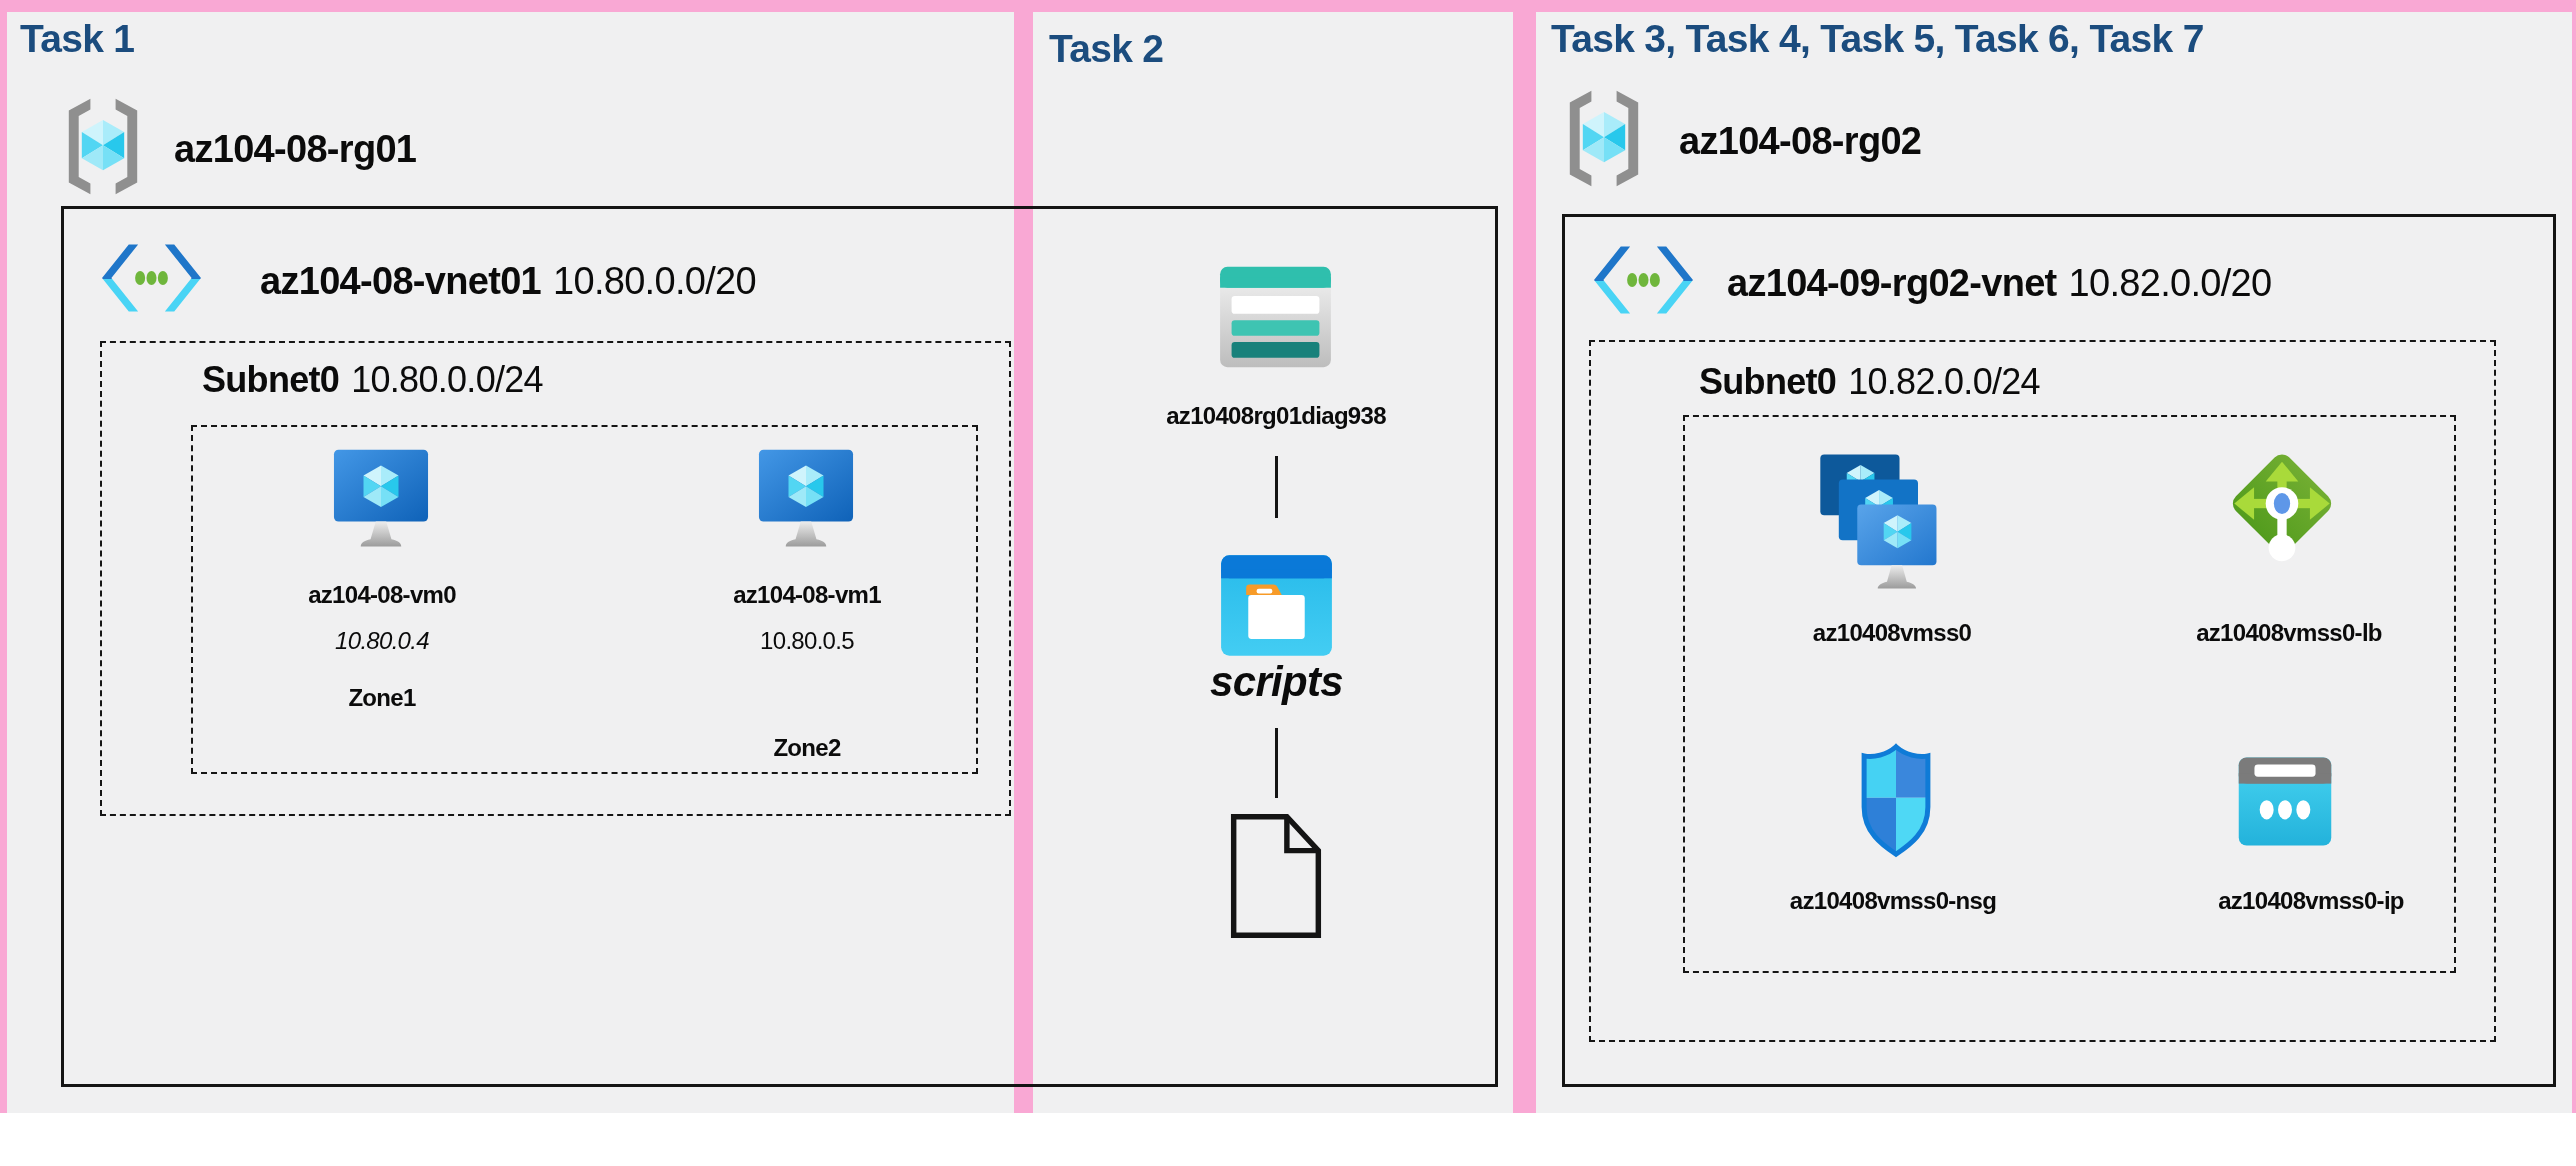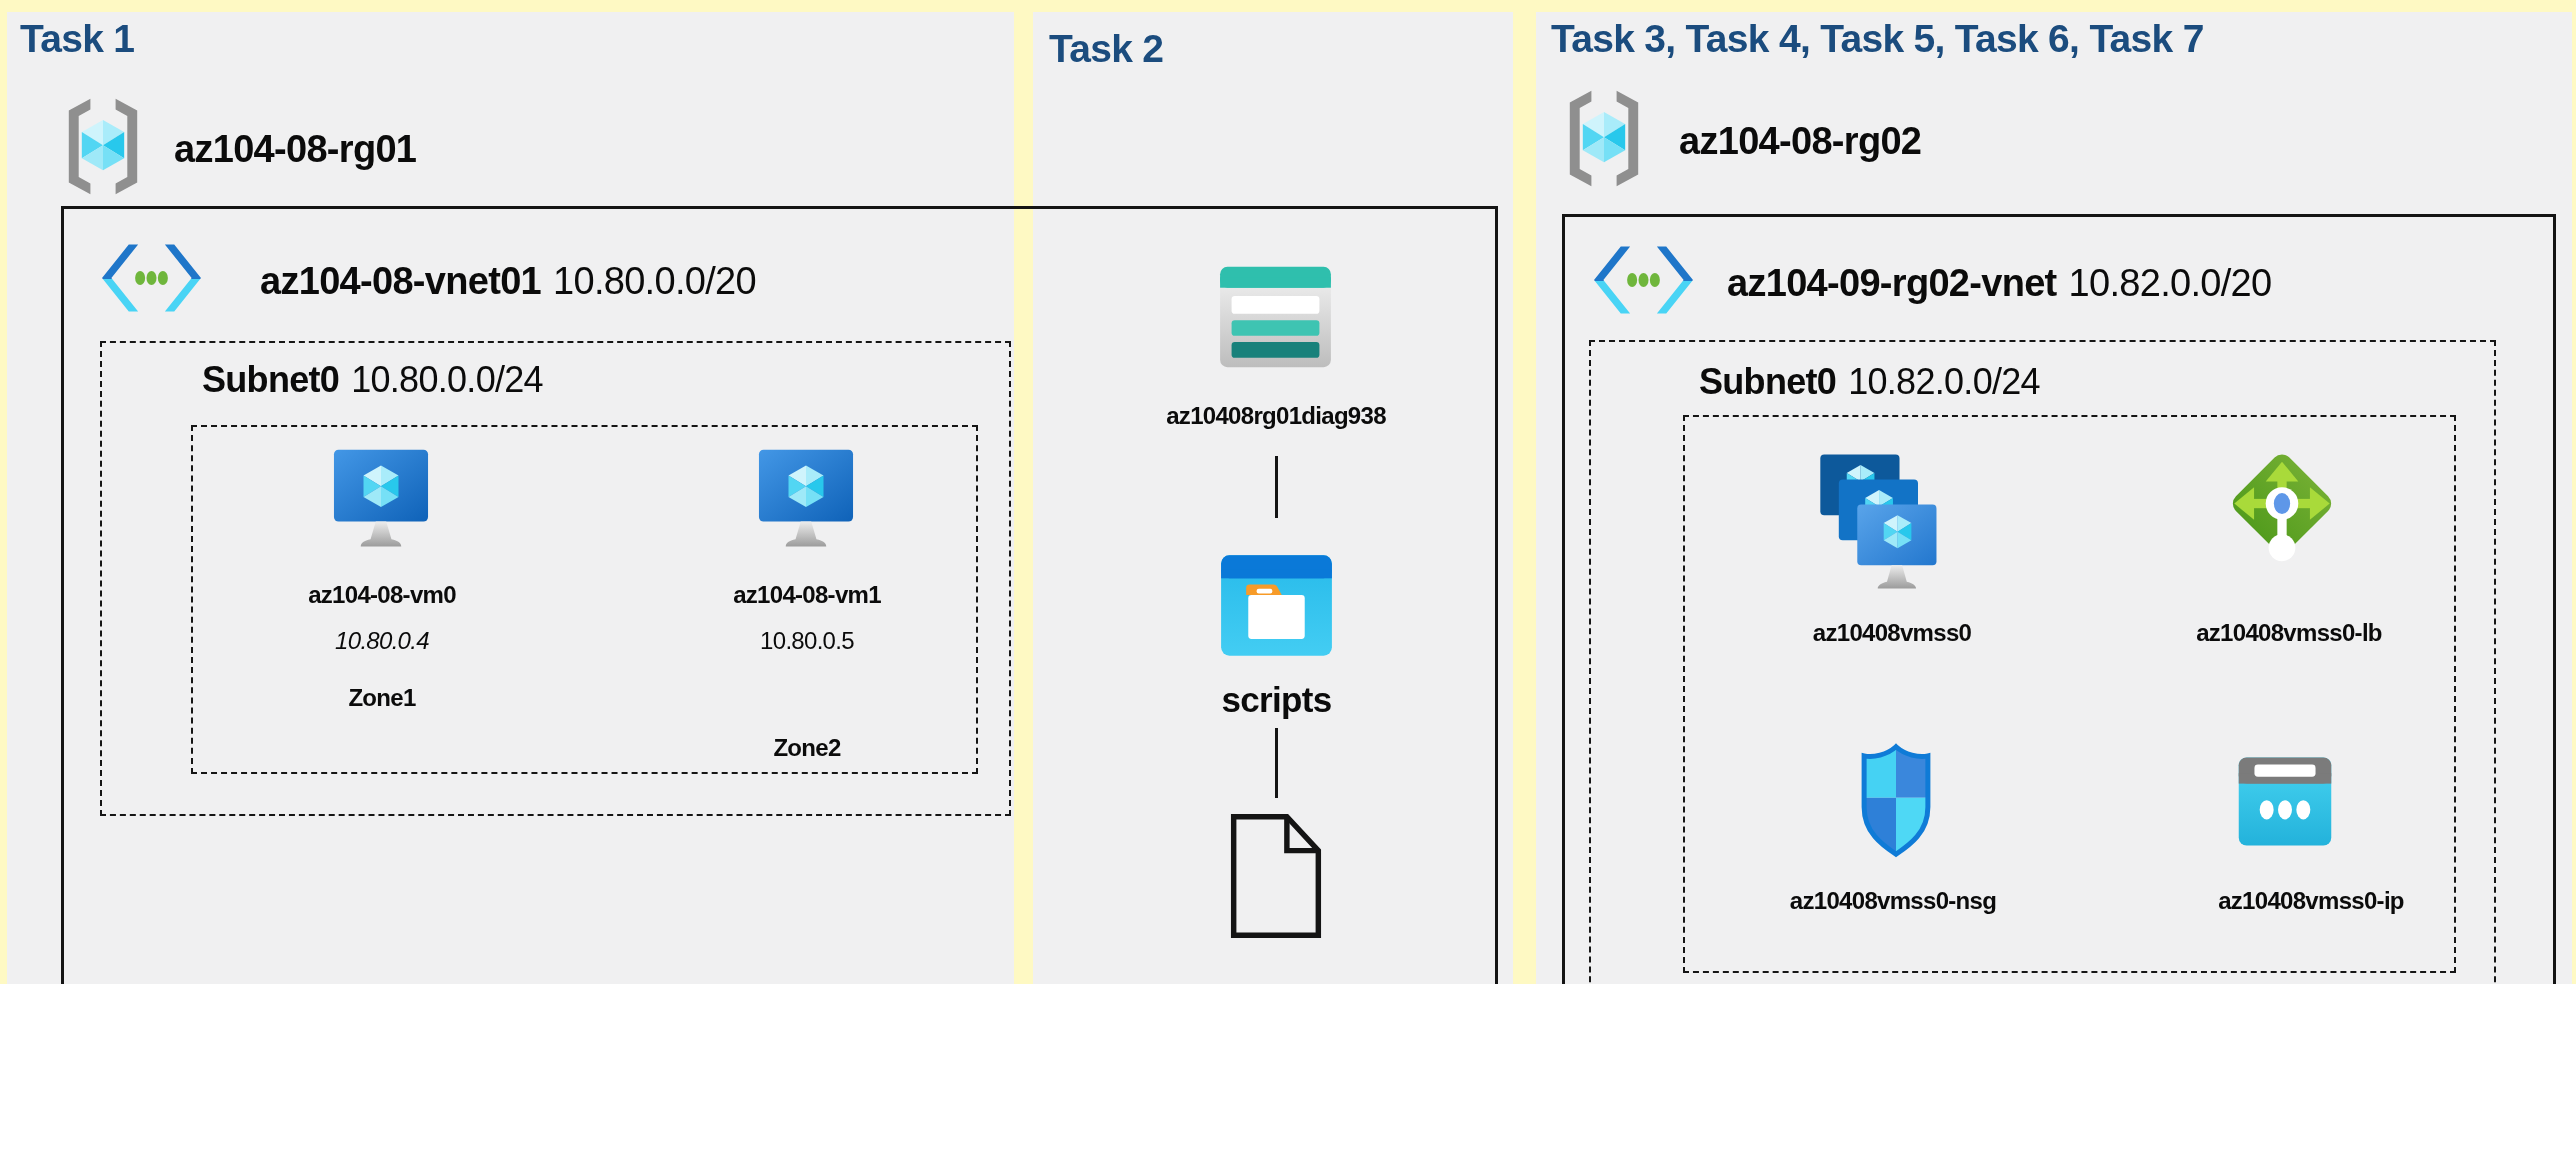--- a/index.html
+++ b/index.html
@@ -1,17 +1,17 @@
 <!DOCTYPE html>
 <html style="font-size:10.8px"><head>
 <meta charset="utf-8">
 <style>
   html,body{margin:0;padding:0;background:#ffffff;}
   #stage{
-    position:relative;width:2576px;height:984px;background:#fef9c3;overflow:hidden;
+    position:relative;width:2576px;height:1113px;background:#f9a8d4;overflow:hidden;
     font-family:"Liberation Sans", sans-serif;color:#0b0b0b;
   }
   .panel{position:absolute;top:12px;height:1143px;background:#f0f0f1;}
   .task-title{position:absolute;font-size:39px;font-weight:bold;color:#1b4c7e;letter-spacing:-0.7px;white-space:nowrap;}
   .solid-box{position:absolute;border:3.4px solid #141414;box-sizing:border-box;}
   .dashed-box{position:absolute;border:2.7px dashed #151515;box-sizing:border-box;}
   .lbl{position:absolute;font-size:38px;font-weight:bold;letter-spacing:-0.7px;white-space:nowrap;}
   .lbl .reg{font-weight:normal;margin-left:12px;}
   .sub-lbl{font-size:36px;}
   .center-lbl{position:absolute;font-size:24px;font-weight:bold;letter-spacing:-0.7px;text-align:center;white-space:nowrap;}
@@ -161,21 +161,21 @@
   <div class="icon" style="left:1219px;top:553px;">
     <svg width="115" height="105" viewBox="0 0 110 100">
       <rect x="2" y="2" width="106" height="96" rx="8" fill="url(#gFoldBody)"></rect>
       <rect x="2" y="2" width="106" height="22" rx="8" fill="#0a79d8"></rect>
       <rect x="2" y="16" width="106" height="8" fill="#0a79d8"></rect>
       <path d="M30,30 h22 a4,4 0 0 1 4,2.6 l4,7.4 h-34 v-7 a3,3 0 0 1 4,-3 z" fill="#f79b28"></path>
       <rect x="36" y="34" width="15" height="4.5" rx="2" fill="#ffffff"></rect>
       <rect x="28" y="40" width="54" height="42" rx="3" fill="#ffffff"></rect>
     </svg>
   </div>
-  <div class="center-lbl" style="left:1108px;top:680px;width:337px;font-size:35px;">scripts</div>
+  <div class="center-lbl" style="left:1108px;top:658px;width:337px;font-size:42px;font-style:italic;">scripts</div>
 
   <div class="vline" style="left:1275px;top:728px;height:70px;"></div>
 
   <div class="icon" style="left:1224px;top:810px;">
     <svg width="104" height="132" viewBox="0 0 86 106">
       <path d="M8,4 H52 L78,32 V102 H8 Z" fill="#f0f0f1" stroke="#141414" stroke-width="4.5" stroke-linejoin="miter"></path>
       <path d="M52,4 V32 H78" fill="none" stroke="#141414" stroke-width="4.5"></path>
     </svg>
   </div>
 

